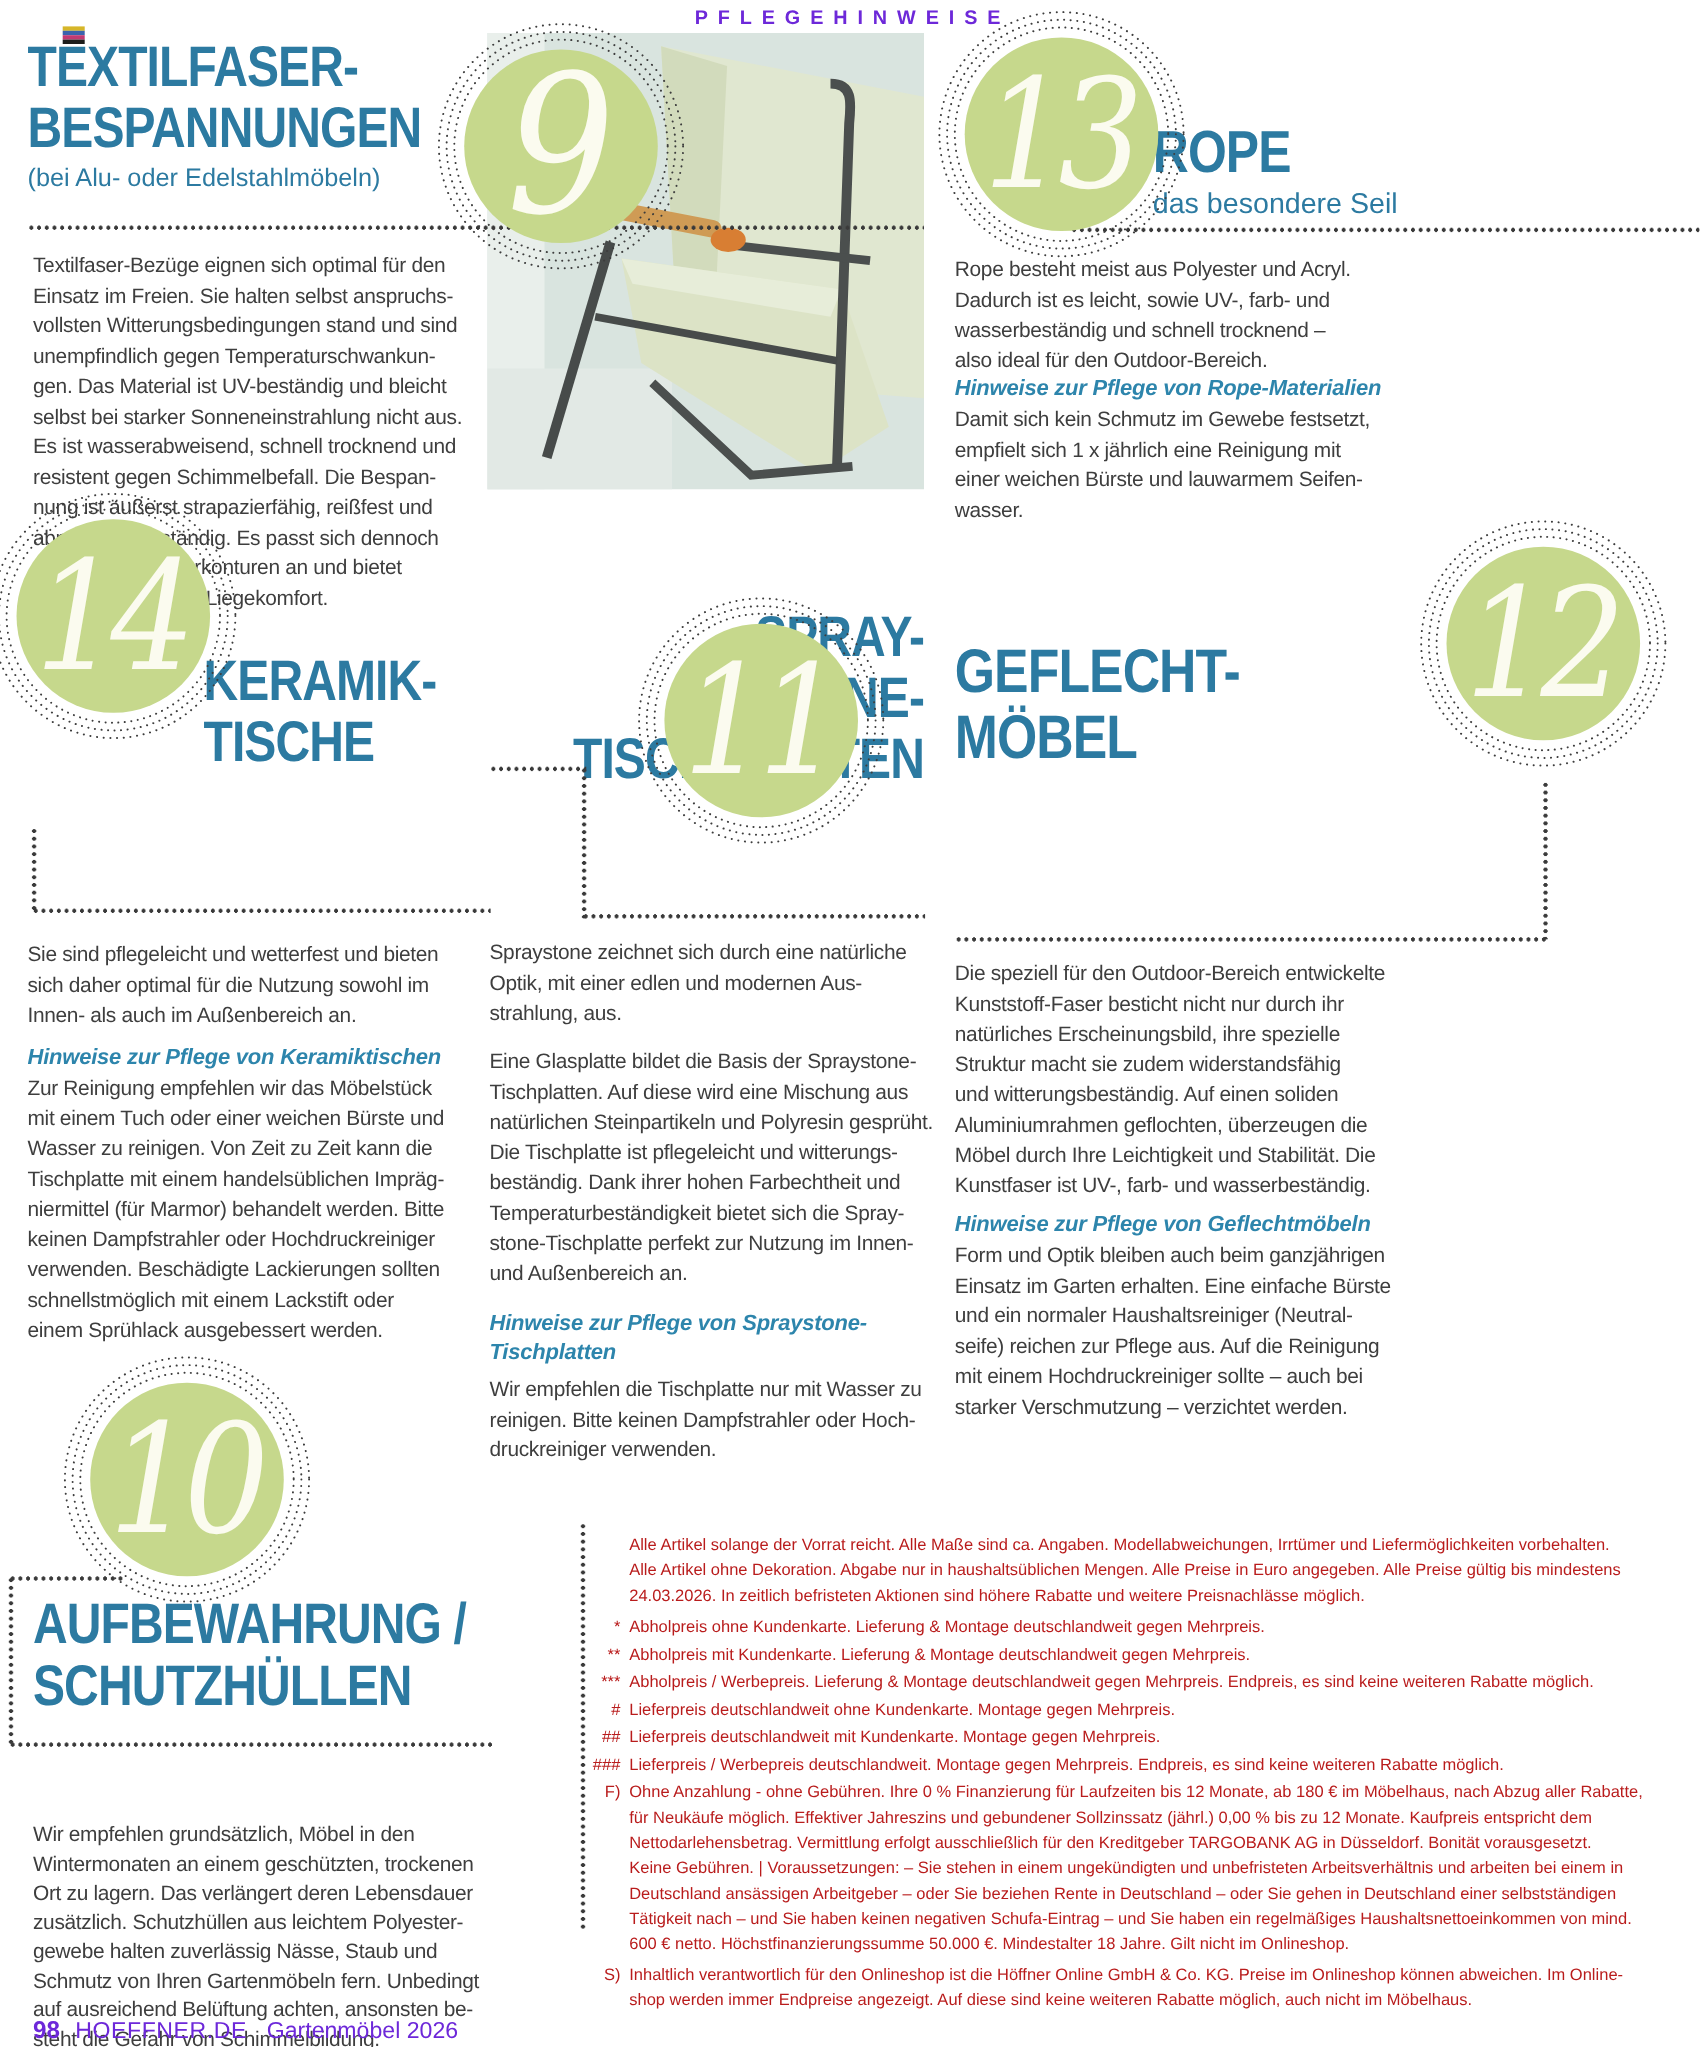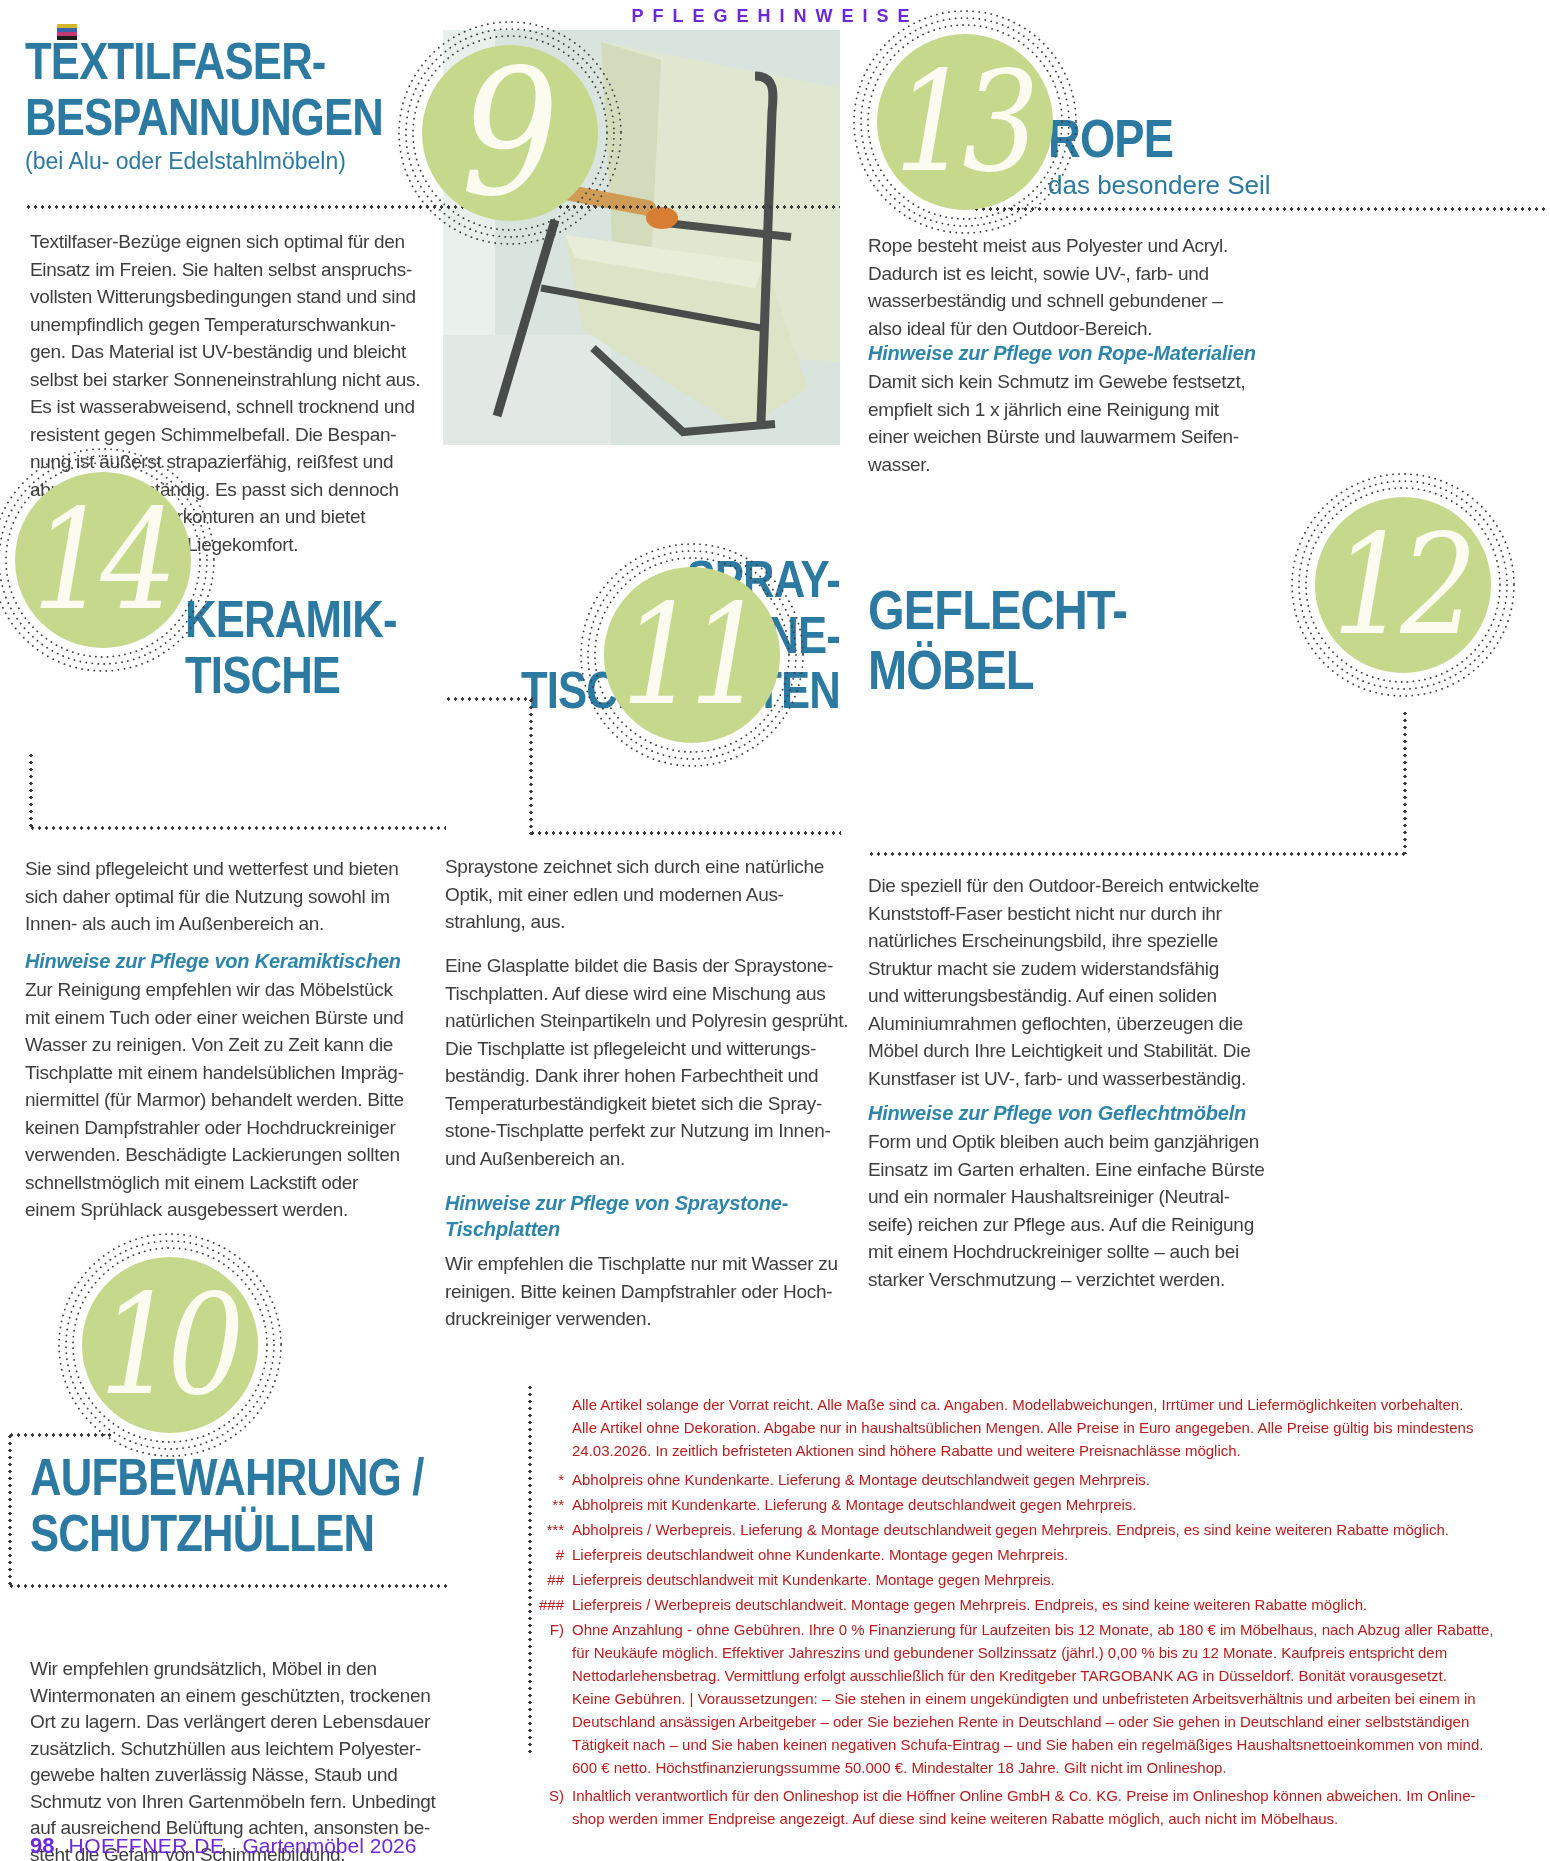--- a/index.html
+++ b/index.html
@@ -158,21 +158,21 @@
 resistent gegen Schimmelbefall. Die Bespan-
 nung ist äußerst strapazierfähig, reißfest und
 abnutzungsbeständig. Es passt sich dennoch
 flexibel den Körperkonturen an und bietet
 höchsten Sitz- und Liegekomfort.</div>
 
   <div class="title" style="left:1048px;top:110px;font-size:54px;">ROPE</div>
   <div class="subtitle" style="left:1048px;top:170px;font-size:26px;">das besondere Seil</div>
   <div class="body" style="left:868px;top:232px;width:420px;">Rope besteht meist aus Polyester und Acryl.
 Dadurch ist es leicht, sowie UV-, farb- und
-wasserbeständig und schnell gebundener –
+wasserbeständig und schnell trocknend –
 also ideal für den Outdoor-Bereich.</div>
   <div class="hint" style="left:868px;top:340px;">Hinweise zur Pflege von Rope-Materialien</div>
   <div class="body" style="left:868px;top:368px;width:420px;">Damit sich kein Schmutz im Gewebe festsetzt,
 empfielt sich 1 x jährlich eine Reinigung mit
 einer weichen Bürste und lauwarmem Seifen-
 wasser.</div>
 
   <div class="title" style="left:185px;top:592px;font-size:52px;">KERAMIK-
 TISCHE</div>
   <div class="body" style="left:25px;top:855px;width:440px;">Sie sind pflegeleicht und wetterfest und bieten

